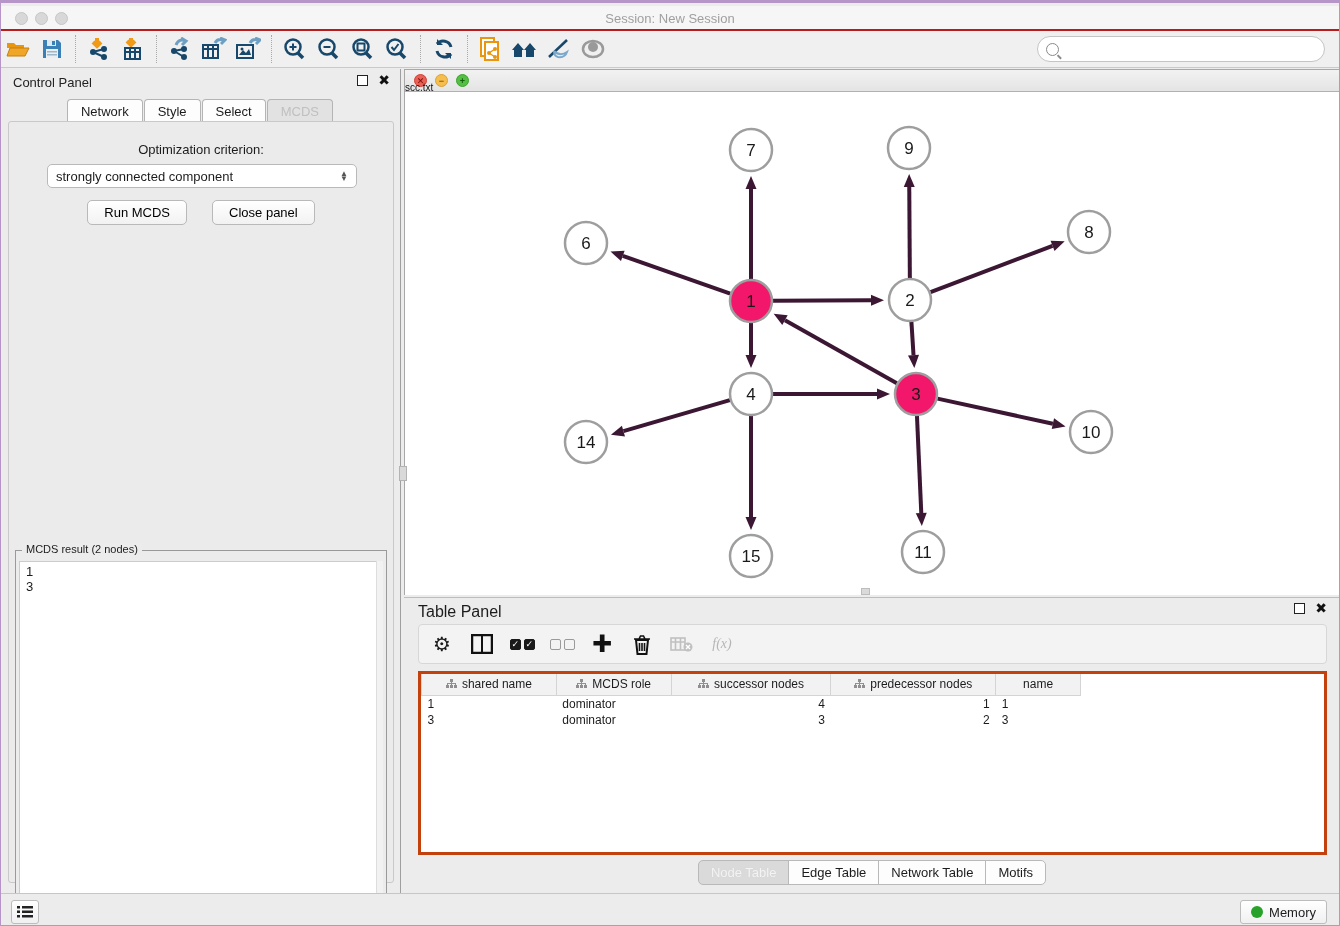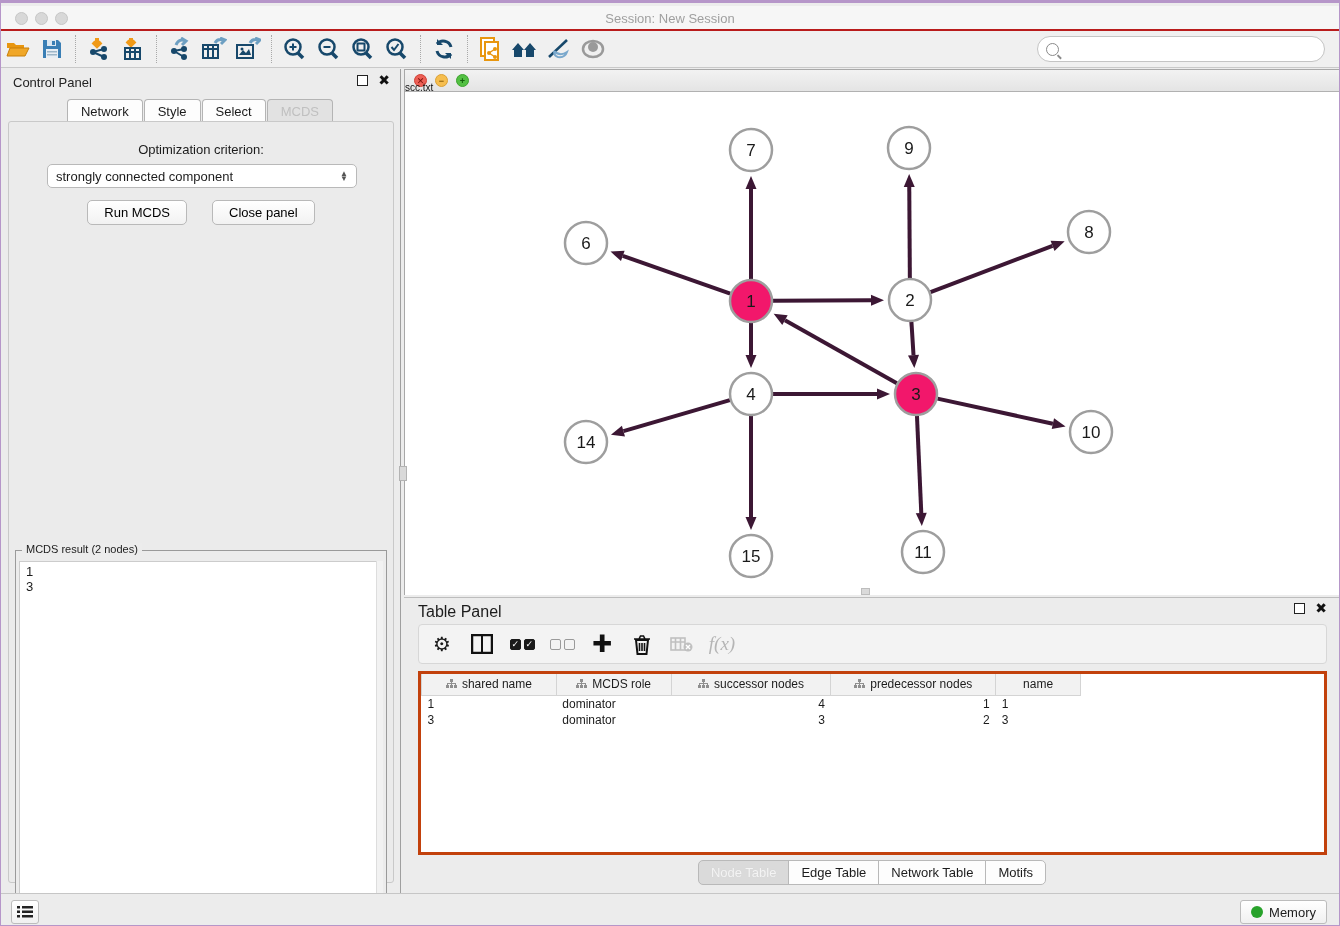--- a/index.html
+++ b/index.html
@@ -54,21 +54,21 @@
   .net-canvas { position:absolute; left:0; top:22px; width:935px; height:503px; background:#fff; }
   .splitter-handle { position:absolute; left:398px; top:463px; width:8px; height:15px; background:#d9d9d9; border:1px solid #b3b3b3; }
   .bottom-handle { position:absolute; left:860px; top:585px; width:9px; height:7px; background:#dadada; border:1px solid #bdbdbd; }
 
   
   .table-panel { position:absolute; left:403px; top:594px; width:937px; height:296px; background:#ececec; border-top:1px solid #bdbdbd; }
   .tp-header { position:absolute; left:14px; top:5px; font-size:16px; }
   .tp-toolbar { position:absolute; left:14px; top:26px; width:909px; height:40px; background:#f3f3f3; border:1px solid #d7d7d7; border-radius:4px; display:flex; align-items:center; padding-left:10px; gap:14px; }
   .tpi { width:26px; height:24px; display:flex; align-items:center; justify-content:center; cursor:pointer; }
   .gear-glyph { font-size:20px; color:#1a1a1a; font-family:"DejaVu Sans",sans-serif; }
-  .fx { font-family:"Liberation Serif","DejaVu Serif",serif; font-style:italic; font-size:19px; color:#b5b5b5; }
+  .fx { font-family:"Liberation Serif","DejaVu Serif",serif; font-style:italic; font-size:14px; color:#b5b5b5; }
   .cb-pair { display:flex; gap:3px; }
   .cb { width:11px; height:11px; border:1.5px solid #1a1a1a; border-radius:2px; position:relative; background:#1a1a1a; }
   .cb.empty { background:#f3f3f3; border-color:#9a9a9a; }
   .cb:not(.empty):after { content:"✓"; color:#fff; font-size:9px; position:absolute; left:1px; top:-1px; }
   .plus-glyph { font-size:24px; font-weight:bold; color:#111; line-height:20px; }
   .tp-table { position:absolute; left:14px; top:73px; width:909px; height:184px; background:#fff; border:3px solid #c2410c; overflow:hidden; }
   table.grid { border-collapse:collapse; font-size:12px; width:660px; }
   table.grid th { background:#f2f2f2; border:1px solid #d4d4d4; border-top:none; font-weight:normal; height:21px; padding:0 4px; white-space:nowrap; }
   table.grid th .th-inner { display:flex; align-items:center; justify-content:center; gap:5px; }
   table.grid td { padding:1px 6px; height:16px; white-space:nowrap; }

